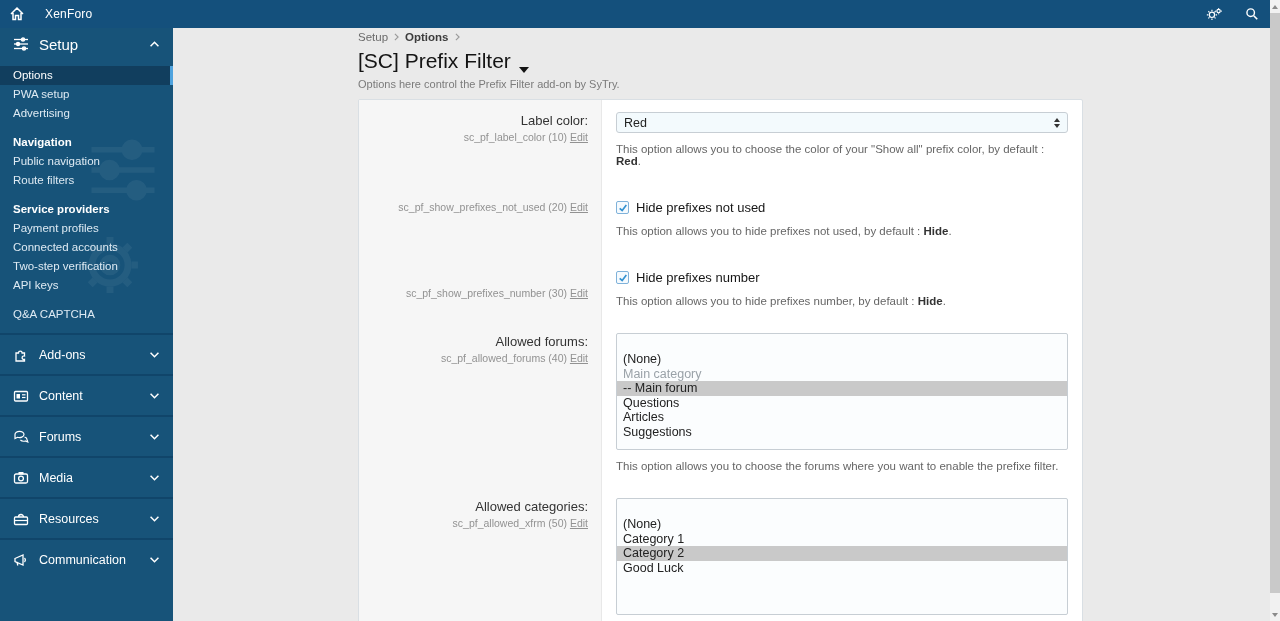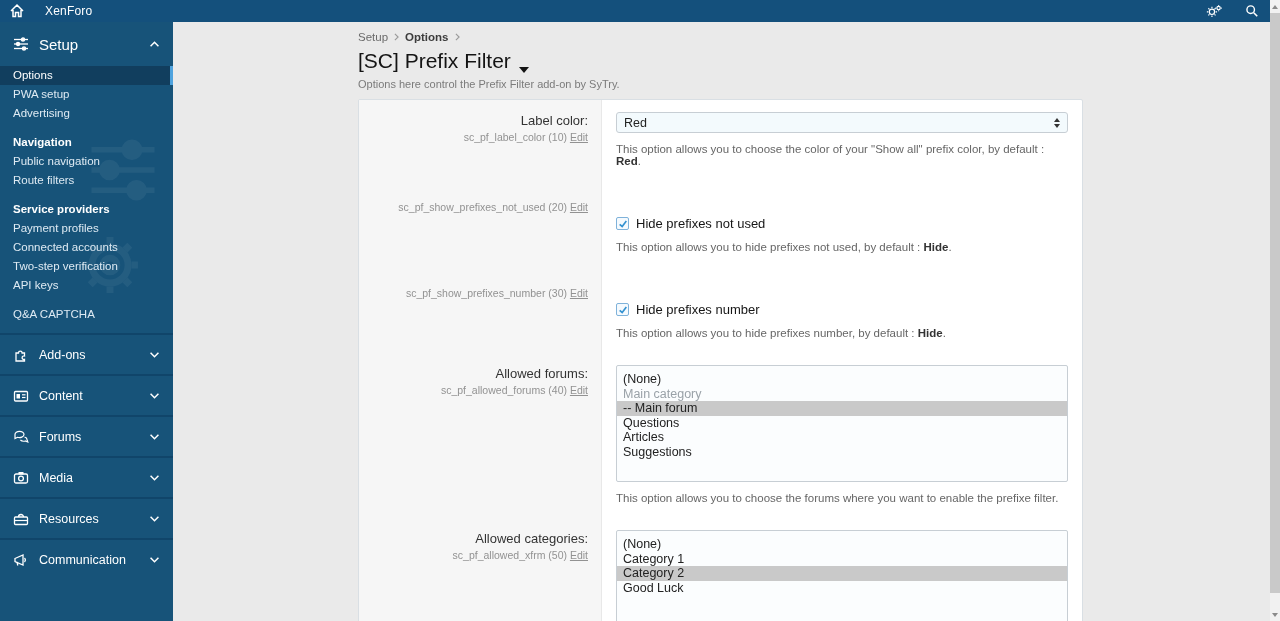--- a/index.html
+++ b/index.html
@@ -1,20 +1,20 @@
 <!DOCTYPE html>
 <html><head>
 <meta charset="utf-8">
 <style>
   * { box-sizing: border-box; margin: 0; padding: 0; }
   html,body { width:1280px; height:621px; overflow:hidden; }
   body { font-family:"Liberation Sans", sans-serif; background:#EAEAEA; position:relative; }
 
   
-  .topbar { position:absolute; top:0; left:0; width:1270px; height:22px; background:#14507C;
+  .topbar { position:absolute; top:0; left:0; width:1270px; height:28px; background:#14507C;
             display:flex; align-items:center; color:#fff; z-index:6; }
   .topbar .home { padding:0 10px 0 9px; display:flex; align-items:center; cursor:pointer; }
   .topbar .brand { font-size:12px; letter-spacing:.2px; padding:0 10px; cursor:pointer; }
   .topbar .spacer { flex:1; }
   .topbar .tb-icon { padding:0 11px; display:flex; align-items:center; cursor:pointer; height:22px; }
 
   
   .scrollbar { position:absolute; right:0; top:0; width:10px; height:621px; background:#F1F1F1; z-index:7; }
   .scrollbar .arrow { position:absolute; left:0; width:10px; height:13px; display:flex; align-items:center; justify-content:center; }
   .scrollbar .arrow.up { top:0; }
@@ -72,26 +72,26 @@
   .select { width:100%; height:21px; background:#F3FAFD; border:1px solid #C7CED4; border-radius:3px;
             display:flex; align-items:center; justify-content:space-between; padding:0 7px; font-size:12.5px;
             color:#222; cursor:pointer; }
   .updown { display:flex; flex-direction:column; gap:2px; align-items:center; }
   .updown .u { width:0; height:0; border-left:3.5px solid transparent; border-right:3.5px solid transparent; border-bottom:4px solid #333; }
   .updown .d { width:0; height:0; border-left:3.5px solid transparent; border-right:3.5px solid transparent; border-top:4px solid #333; }
 
   .desc { font-size:11.5px; color:#666; margin-top:10px; }
   .desc b { color:#333; }
 
-  .check-row { display:flex; align-items:center; gap:7px; font-size:13px; color:#161616; margin-top:19px; cursor:pointer; }
+  .check-row { display:flex; align-items:center; gap:7px; font-size:13px; color:#161616; margin-top:3px; cursor:pointer; }
   .checkbox { width:13px; height:13px; border:1px solid #7FB2DA; background:#F5FAFE; border-radius:2px;
               display:flex; align-items:center; justify-content:center; }
   .cc-pad { padding-top:16px; }
 
-  .listbox { border:1px solid #C7CED4; background:#FBFDFE; border-radius:2px; height:117px; padding:6px 0;
+  .listbox { border:1px solid #C7CED4; background:#FBFDFE; border-radius:2px; height:117px; padding:18px 0;
              font-size:12.5px; color:#222; overflow:hidden; cursor:default; }
   .option { padding:0 6px; height:14.6px; line-height:14.6px; cursor:pointer; }
   .option--selected { background:#C9C9C9; }
   .option--muted { color:#9AA2A8; }
 </style>
 </head>
 <body>
 
 <div class="topbar">
   <span class="home">
@@ -330,21 +330,21 @@
             <span>Hide prefixes not used</span>
           </div>
           <div class="desc">
             <span>This option allows you to hide prefixes not used, by default : </span><b>Hide</b><span>.</span>
           </div>
         </div>
       </div>
 
       <div class="frow">
         <div class="lcell" style="padding-top:20px;">
-          <div class="fhint" style="margin-top:0;">
+          <div class="fhint" style="margin-top:16px;">
             <span>sc_pf_show_prefixes_number (30)</span>
             <span class="edit-link">Edit</span>
           </div>
         </div>
         <div class="ccell cc-pad">
           <div class="check-row">
             <span class="checkbox">
               <svg width="10" height="10" viewBox="0 0 12 12">
                   <polyline points="2,6.5 5,9 10,2.5" fill="none" stroke="#3492D1" stroke-width="2"></polyline>
                 </svg>

